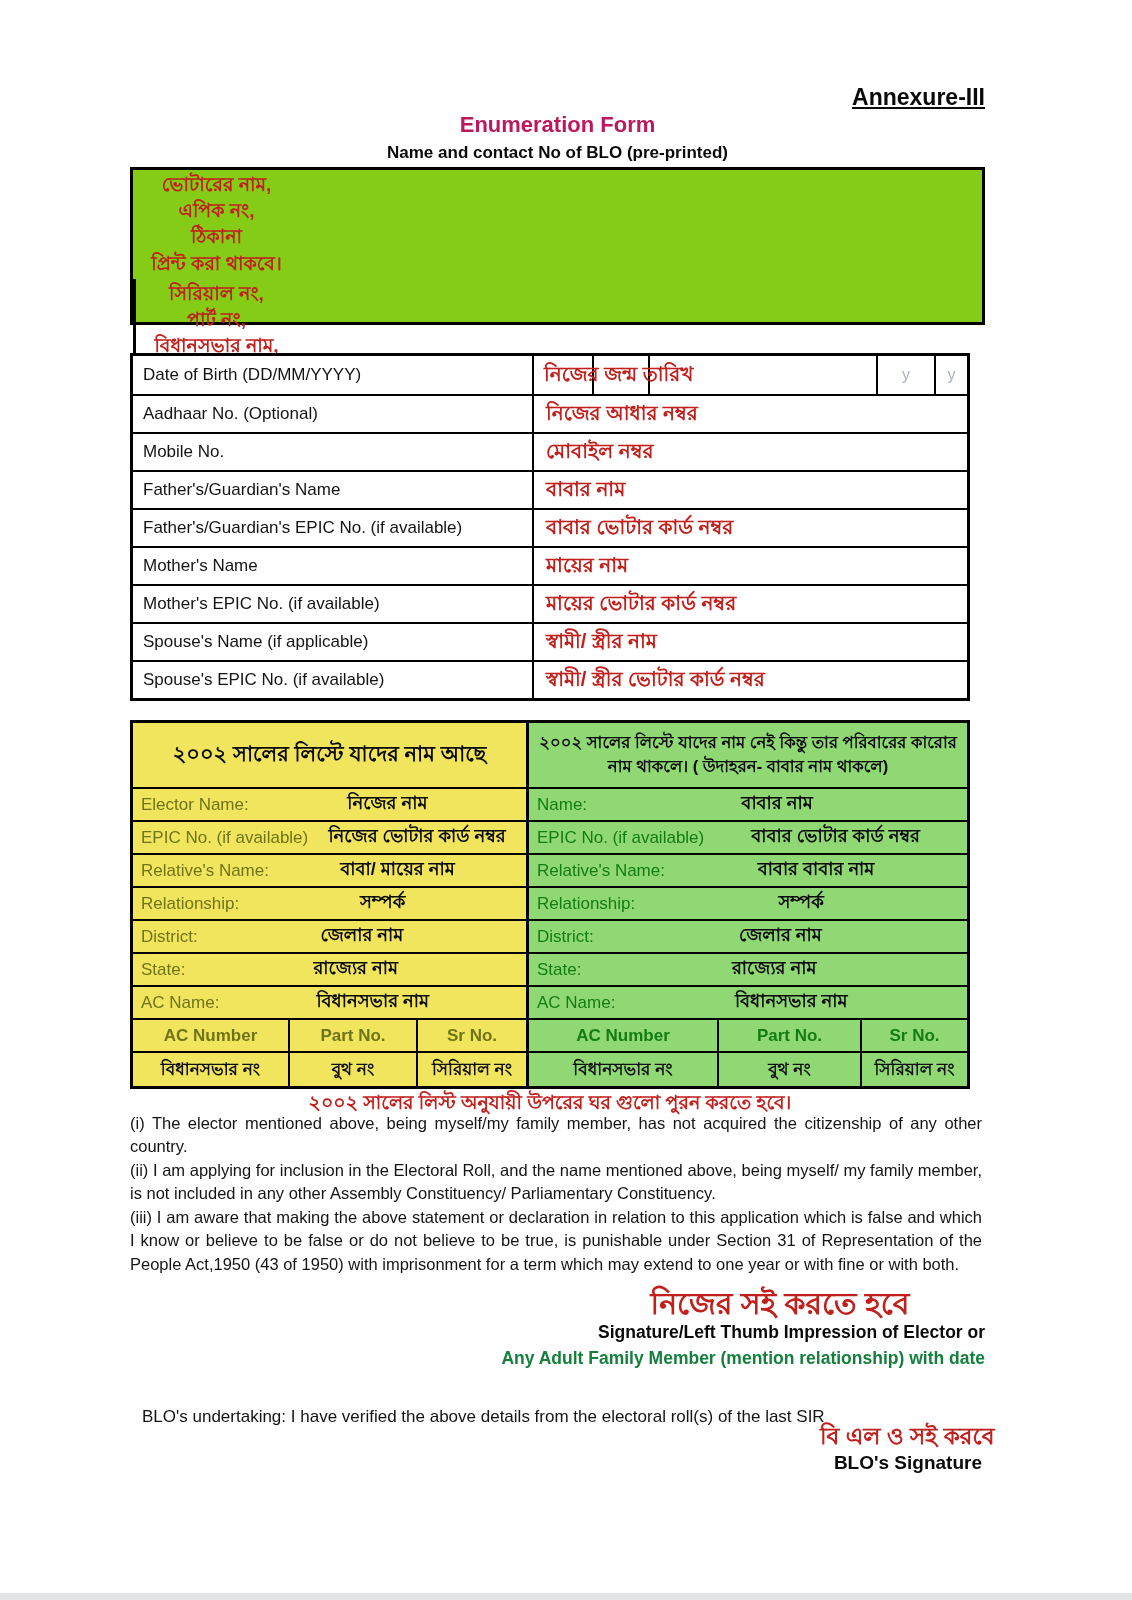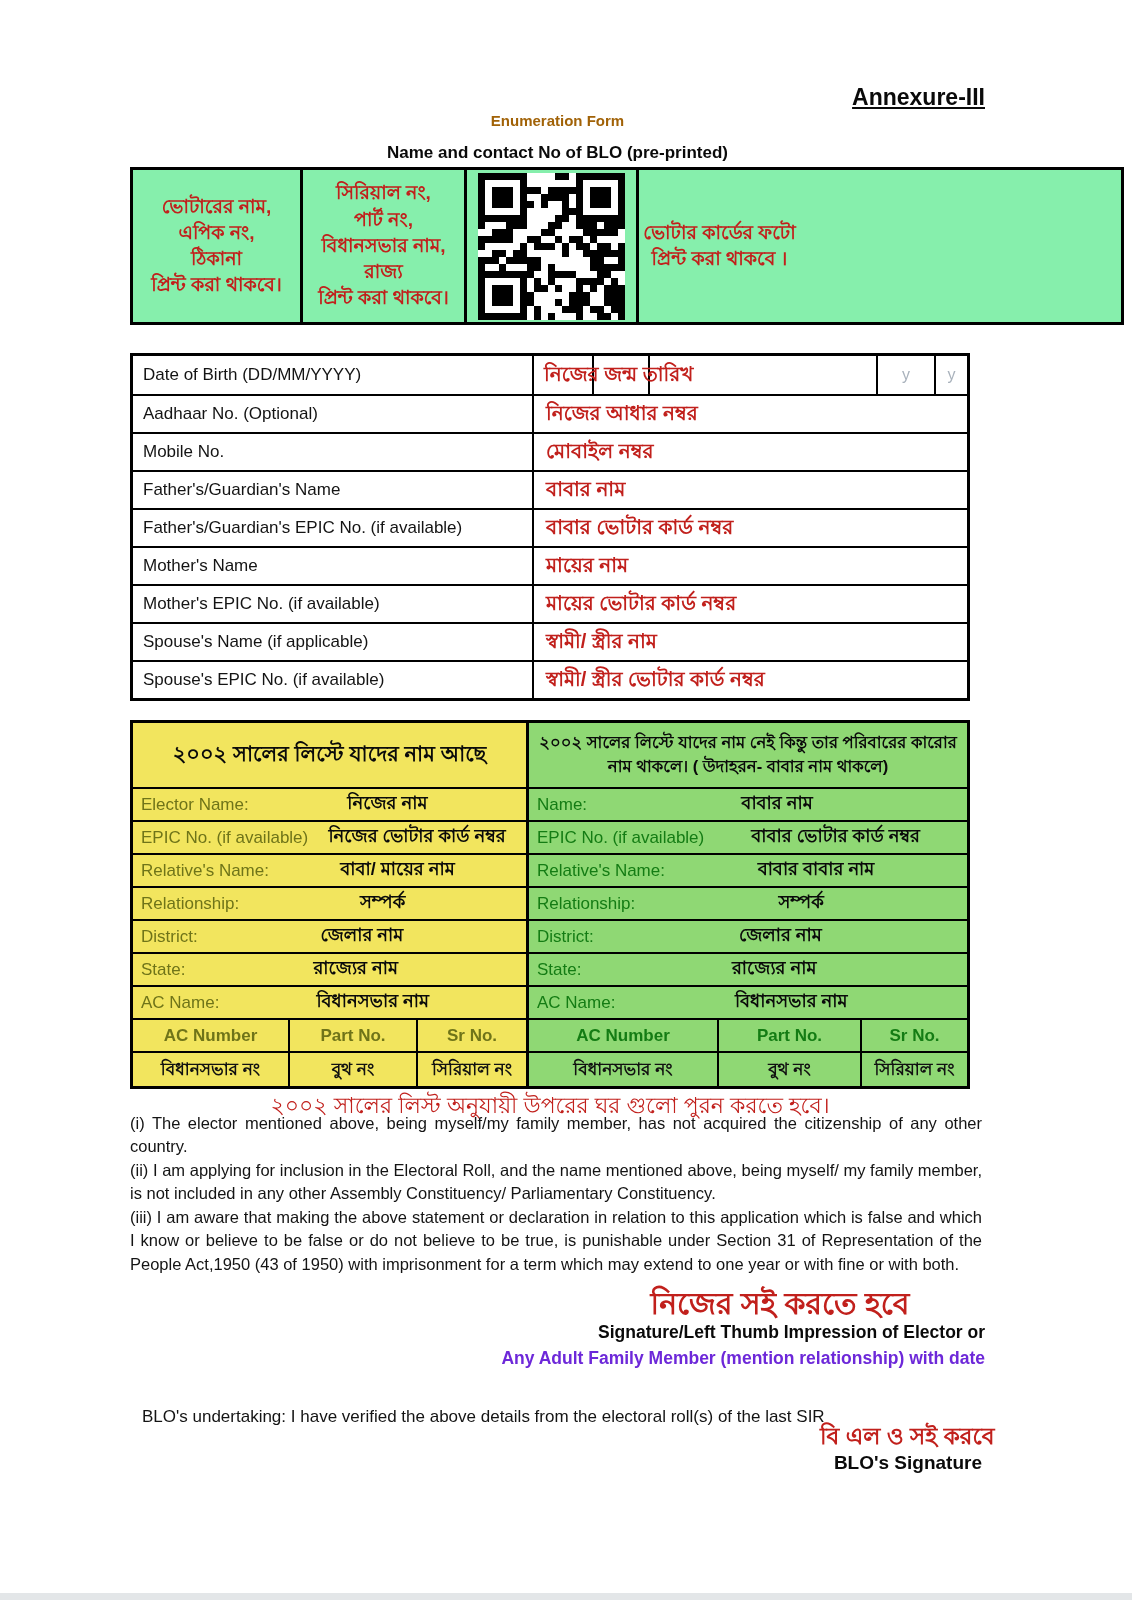--- a/index.html
+++ b/index.html
@@ -1,27 +1,27 @@
 <!DOCTYPE html>
 <html><head>
 <meta charset="utf-8">
 <style>
   * { margin:0; padding:0; box-sizing:border-box; }
   body { background:#fff; font-family:"Liberation Sans", sans-serif; }
   .page { position:relative; width:1132px; height:1600px; background:#ffffff; overflow:hidden; color:#111; }
 
   .annexure { position:absolute; top:84px; right:147px; font-size:23px; font-weight:bold; text-decoration:underline; color:#0a0a0a; }
-  .title { position:absolute; top:112px; left:130px; width:855px; text-align:center; font-size:15px; font-weight:bold; color:#a16207; }
+  .title { position:absolute; top:112px; left:130px; width:855px; text-align:center; font-size:22px; font-weight:bold; color:#be185d; }
   .subtitle { position:absolute; top:143px; left:130px; width:855px; text-align:center; font-size:17px; font-weight:bold; color:#0a0a0a; }
 
   .red { color:#c1201c; }
   .prewrap { white-space:pre-line; }
 
   
-  .toprow { position:absolute; top:167px; left:130px; width:994px; height:158px; display:flex; border:3px solid #000; background:#86efac; }
+  .toprow { position:absolute; top:167px; left:130px; width:855px; height:158px; display:flex; border:3px solid #000; background:#84cc16;flex-direction:column; }
   .topcell { display:flex; align-items:center; justify-content:center; text-align:center; font-weight:bold; font-size:19px; line-height:1.38; border-left:3px solid #000; padding:2px 4px; }
   .topcell:first-child { border-left:none; }
   .tc1 { width:167px; } .tc2 { width:164px; } .tc3 { width:172px; } .tc4 { width:164px; } .tc5 { flex:1; }
   .qrbox { position:relative; width:147px; height:147px; background:#fff; }
 
   
   .maintable { position:absolute; top:353px; left:130px; width:840px; border:3px solid #000; background:#fff; }
   .mrow { display:flex; height:38px; border-top:2px solid #000; }
   .mrow:first-child { border-top:none; }
   .mlabel { width:401px; border-right:2px solid #000; display:flex; align-items:center; padding-left:10px; font-size:17px; color:#141414; }
@@ -49,28 +49,28 @@
   .lrow .val { flex:1; text-align:center; font-size:18px; font-weight:bold; color:#0a0a0a; }
   .gridrow { height:33px; display:flex; border-bottom:2px solid #000; }
   .gridrow.last { border-bottom:none; }
   .gcell { display:flex; align-items:center; justify-content:center; border-left:2px solid #000; font-weight:bold; font-size:17px; }
   .gcell:first-child { border-left:none;text-align:center; }
   .yellow .g1 { width:155px; } .yellow .g2 { width:128px; } .yellow .g3 { flex:1; }
   .green .g1 { width:188px; } .green .g2 { width:143px; } .green .g3 { flex:1; }
   .yellow .gridrow .hdr { color:#6f7419; }
   .green .gridrow .hdr { color:#147c14; }
 
-  .footnote-red { position:absolute; top:1088px; left:130px; width:840px; text-align:center; font-size:22px; font-weight:normal; }
+  .footnote-red { position:absolute; top:1088px; left:130px; width:840px; text-align:center; font-size:19px; font-weight:bold; }
 
   .declaration { position:absolute; top:1112px; left:130px; width:852px; font-size:16.5px; line-height:1.42; text-align:justify; color:#141414; }
   .declaration p { margin:0; }
 
   .sign-red { position:absolute; top:1280px; left:560px; width:440px; text-align:center; font-size:30px; font-weight:bold; }
   .sign-line1 { position:absolute; top:1322px; right:147px; font-size:17.5px; font-weight:bold; color:#0a0a0a; }
-  .sign-line2 { position:absolute; top:1348px; right:147px; font-size:17.5px; font-weight:bold; color:#6d28d9; }
+  .sign-line2 { position:absolute; top:1348px; right:147px; font-size:17.5px; font-weight:bold; color:#15803d; }
 
   .blo { position:absolute; top:1407px; left:130px; width:1002px; font-size:17px; color:#141414; }
   .blo .b { font-weight:normal;margin-left:12px; }
   .blo-red { position:absolute; left:690px; top:11px; font-size:23px; font-weight:bold; white-space:nowrap; }
   .blo-sign { position:absolute; top:1452px; right:150px; font-size:19px; font-weight:bold; color:#0a0a0a; }
 
   .bottom-strip { position:absolute; left:0; bottom:0; width:100%; height:7px; background:#e3e6e8; }
 </style>
 </head>
 <body>

